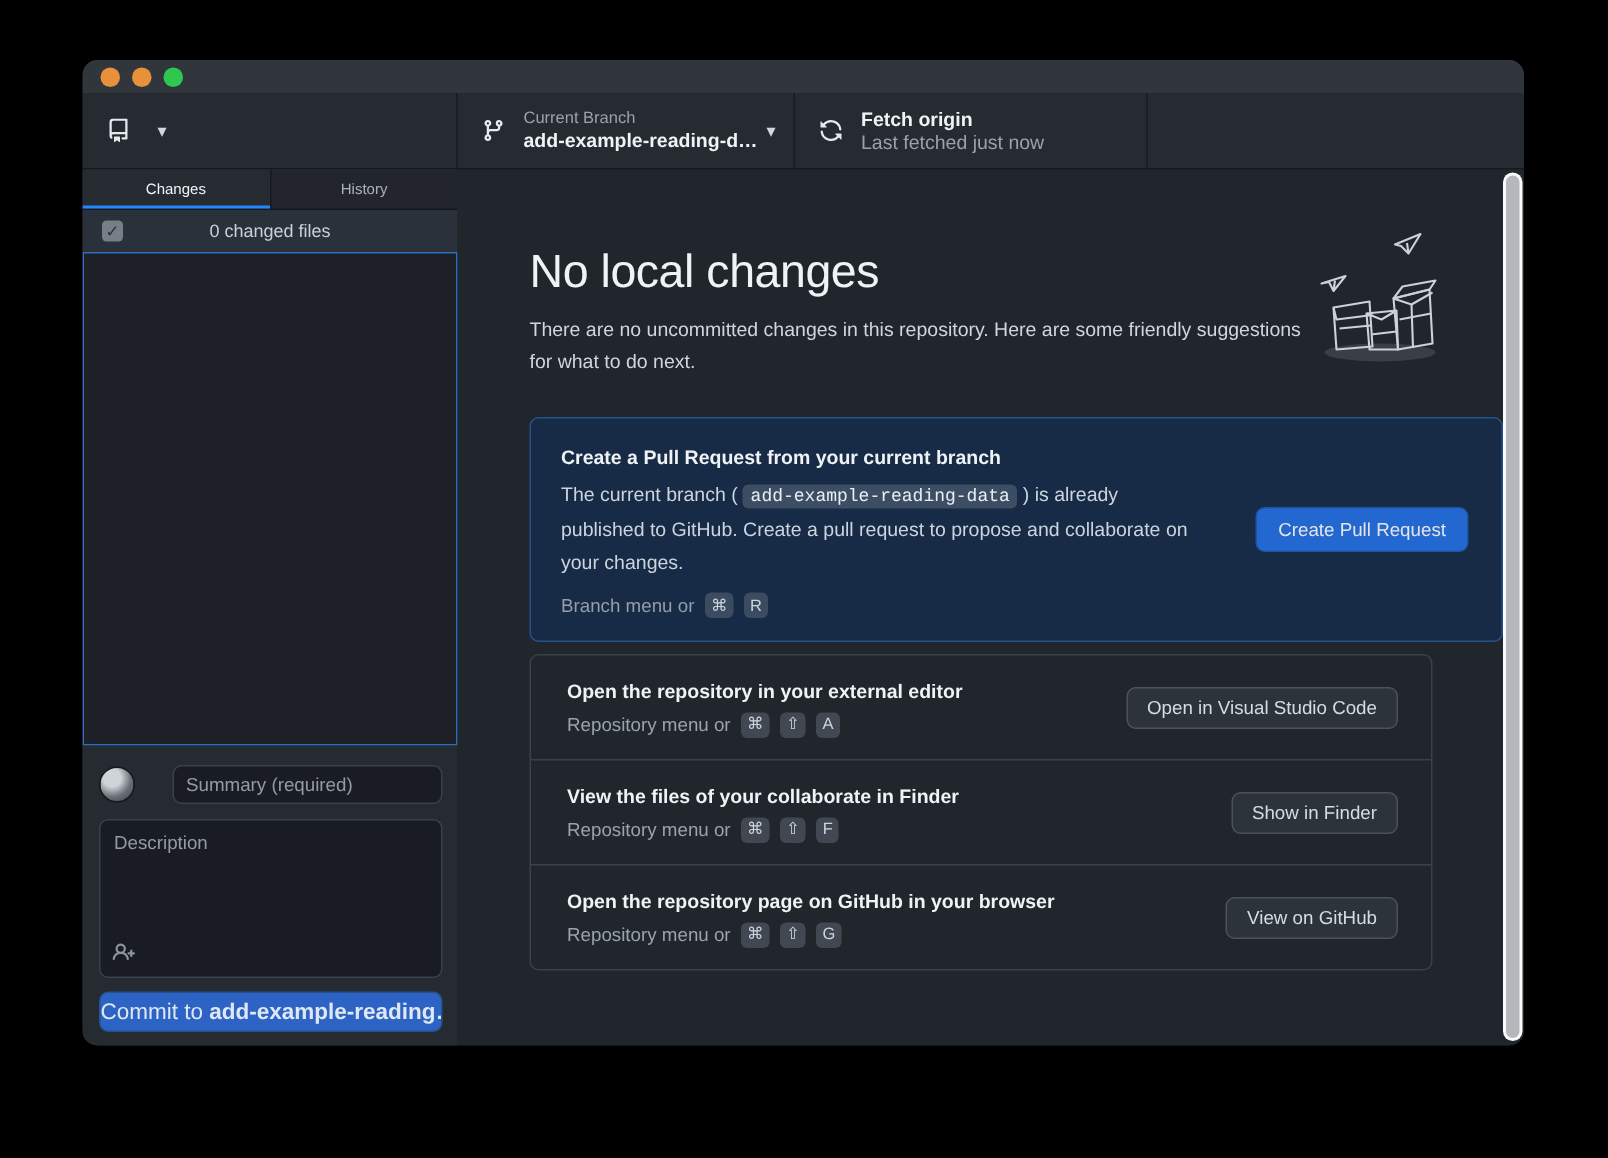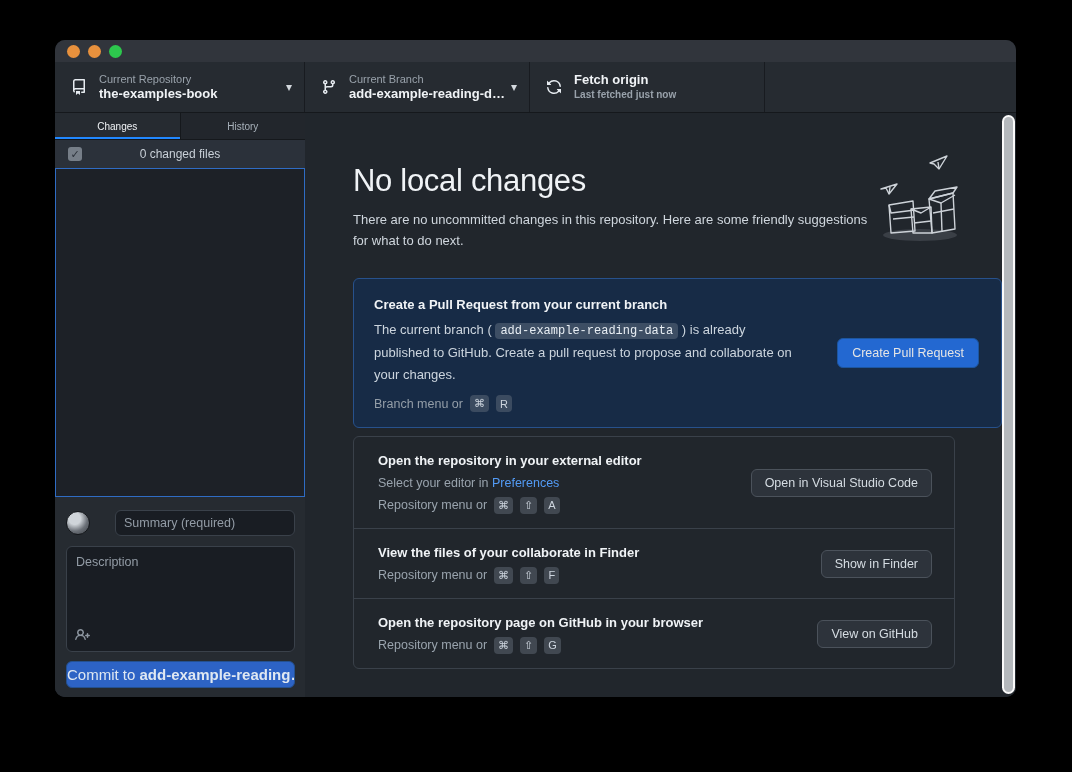--- a/index.html
+++ b/index.html
@@ -18,21 +18,21 @@
   
   .toolbar { height:51px; flex:0 0 auto; background:#262b31; display:flex; border-bottom:1px solid #15181c; }
   .tool-section { display:flex; align-items:center; padding:0 12px 0 16px; border-right:1px solid #181b20; position:relative; }
   .tool-section.repo { width:250px; }
   .tool-section.branch { width:225px; }
   .tool-section.fetch { width:235px; }
   .tool-icon { width:16px; height:16px; margin-right:12px; flex:0 0 auto; color:#e6ebf0; }
   .tool-text { flex:1 1 auto; min-width:0; }
   .tool-label { font-size:11px; color:#99a2ab; line-height:14px; }
   .tool-value { font-size:13px; font-weight:700; color:#f0f3f6; line-height:16px; white-space:nowrap; overflow:hidden; }
-  .tool-sub { font-size:10px; color:#99a2ab; line-height:14px; font-weight:700; }
+  .tool-sub { font-size:13px; color:#99a2ab; line-height:14px; font-weight:400; }
   .chevron { color:#d3d8dd; font-size:12px; margin-left:6px; }
 
   .body-row { flex:1 1 auto; display:flex; min-height:0; }
 
   
   .sidebar { width:250px; flex:0 0 auto; background:#262b31; display:flex; flex-direction:column; }
   .tabbar { height:27px; display:flex; flex:0 0 auto; background:#22262c; border-bottom:1px solid #15181c; }
   .tab { flex:1; display:flex; align-items:center; justify-content:center; font-size:10px; color:#a9b2bb;
          border-right:1px solid #15181c; position:relative; cursor:pointer; }
   .tab:last-child { border-right:none; }
@@ -110,24 +110,20 @@
         <button class="light" style="background:#2dc84d"></button>
       </div>
     </div>
 
     <div class="toolbar">
       <div class="tool-section repo">
         <span class="tool-icon">
           <svg width="16" height="16" viewBox="0 0 16 16" fill="currentColor">
               <path d="M2 2.5A2.5 2.5 0 0 1 4.5 0h8.75a.75.75 0 0 1 .75.75v12.5a.75.75 0 0 1-.75.75h-2.5a.75.75 0 0 1 0-1.5h1.75v-2h-8a1 1 0 0 0-.714 1.7.75.75 0 1 1-1.072 1.05A2.495 2.495 0 0 1 2 11.5Zm10.5-1h-8a1 1 0 0 0-1 1v6.708A2.486 2.486 0 0 1 4.5 9h8ZM5 12.25a.25.25 0 0 1 .25-.25h3.5a.25.25 0 0 1 .25.25v3.25a.25.25 0 0 1-.4.2l-1.45-1.087a.249.249 0 0 0-.3 0L5.4 15.7a.25.25 0 0 1-.4-.2Z"></path>
             </svg>
-        </span>
-        <span class="tool-text">
-          <div class="tool-label">Current Repository</div>
-          <div class="tool-value">the-examples-book</div>
         </span>
         <span class="chevron">▾</span>
       </div>
 
       <div class="tool-section branch">
         <span class="tool-icon">
           <svg width="16" height="16" viewBox="0 0 16 16" fill="currentColor">
               <path d="M9.5 3.25a2.25 2.25 0 1 1 3 2.122V6A2.5 2.5 0 0 1 10 8.5H6a1 1 0 0 0-1 1v1.128a2.251 2.251 0 1 1-1.5 0V5.372a2.25 2.25 0 1 1 1.5 0v1.836A2.493 2.493 0 0 1 6 7h4a1 1 0 0 0 1-1v-.628a2.25 2.25 0 0 1-1.5-2.122Zm-6 0a.75.75 0 1 0 1.5 0 .75.75 0 0 0-1.5 0Zm8.25-.75a.75.75 0 1 0 0 1.5.75.75 0 0 0 0-1.5ZM4.25 12a.75.75 0 1 0 0 1.5.75.75 0 0 0 0-1.5Z"></path>
             </svg>
         </span>
@@ -217,21 +213,20 @@
             <span class="key">⌘</span>
             <span class="key">R</span>
           </div>
           <button class="btn-primary">Create Pull Request</button>
         </div>
 
         <div class="card-group">
 
           <div class="suggest-row">
             <div class="sr-title">Open the repository in your external editor</div>
-            <div class="sr-line"><span>Select your editor in </span><a class="sr-link">Preferences</a></div>
             <div class="sr-line" style="display:flex;align-items:center">
               <span>Repository menu or</span>
               <span class="key">⌘</span>
               <span class="key">⇧</span>
               <span class="key">A</span>
             </div>
             <button class="btn-gray">Open in Visual Studio Code</button>
           </div>
 
           <div class="suggest-row">

